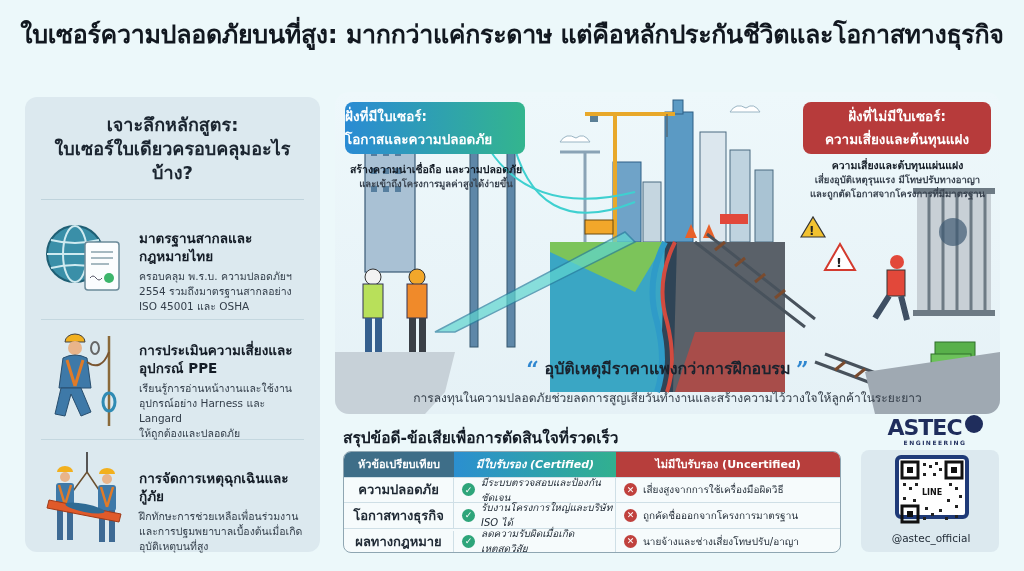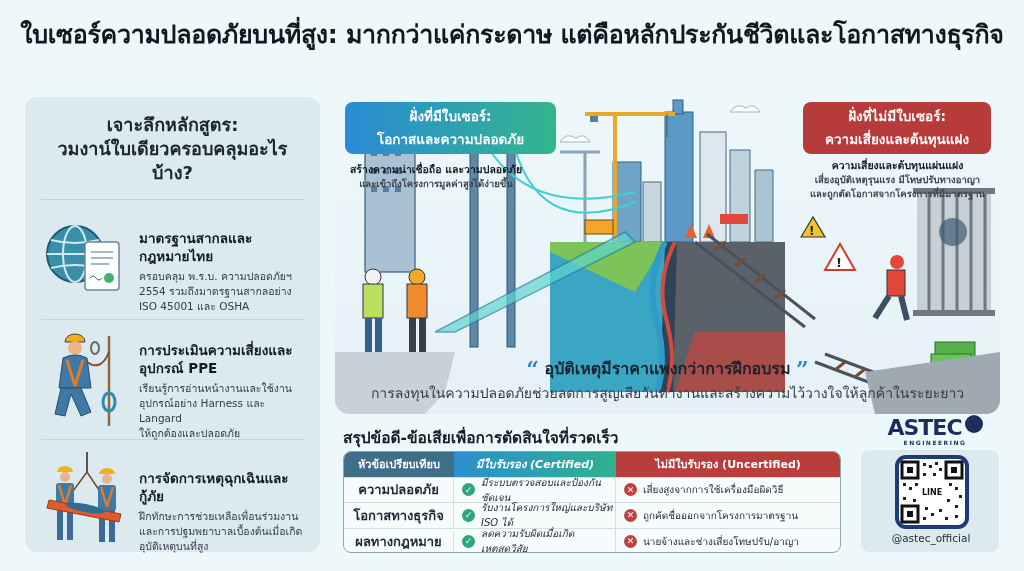--- a/index.html
+++ b/index.html
@@ -32,40 +32,40 @@
   .course-heading { font-size: 13.5px; font-weight: bold; color: #141c26; line-height: 18px; }
   .course-desc { font-size: 10.5px; color: #333e4a; line-height: 15px; margin-top: 4px; }
 
   
   .scene {
     position: absolute; left: 335px; top: 92px; width: 665px; height: 322px;
     border-radius: 14px; overflow: hidden;
     background: linear-gradient(180deg, #eef8fb 0%, #e5f1f6 100%);
   }
   .badge-cert {
-    position: absolute; left: 10px; top: 10px; width: 211px; height: 52px;
+    position: absolute; left: 10px; top: 10px; width: 180px; height: 52px;
     border-radius: 8px; background: linear-gradient(90deg, #2a8bd4, #33b58e);
-    color: #fff; font-weight: bold; font-size: 13.5px; text-align: center; line-height: 23px; padding-top: 3px;
+    color: #fff; font-weight: bold; font-size: 13.5px; text-align: left; line-height: 23px; padding-top: 3px;
   }
   .badge-uncert {
     position: absolute; left: 468px; top: 10px; width: 188px; height: 52px;
     border-radius: 8px; background: #b73b3b;
     color: #fff; font-weight: bold; font-size: 13.5px; text-align: center; line-height: 23px; padding-top: 3px;
   }
   .cert-desc { position: absolute; left: 6px; top: 70px; width: 190px; text-align: center; }
   .uncert-desc { position: absolute; left: 460px; top: 66px; width: 205px; text-align: center; }
   .desc-strong { font-size: 10.5px; font-weight: bold; color: #141c26; line-height: 15px; }
   .desc-sub { font-size: 9.5px; color: #3a4450; line-height: 14px; font-weight: bold; }
   .scene-svg { position: absolute; left: 0; top: 0; }
   .quote-box {
     position: absolute; left: 0; top: 250px; width: 665px; height: 72px; text-align: center;
   }
   .quote-main { font-size: 16px; font-weight: bold; color: #1a232e; margin-top: 14px; }
   .quote-mark { color: #2f87d0; font-size: 22px; font-family: "DejaVu Serif", serif; vertical-align: -3px; }
-  .quote-sub { font-size: 14px; color: #333d48; }
+  .quote-sub { font-size: 12px; color: #333d48; margin-top: 6px; }
 
   
   .summary-title {
     position: absolute; left: 343px; top: 425px; font-size: 15.5px; font-weight: bold; color: #141c26;
   }
   .compare-table {
     position: absolute; left: 343px; top: 451px; width: 498px; height: 102px;
     border: 1px solid #8fa6b2; border-radius: 8px; overflow: hidden; background: #f6fbfc;
   }
   .row { display: flex; height: 25.5px; border-bottom: 1px solid #cfdfe6; }
@@ -88,34 +88,34 @@
   
   .brand { position: absolute; left: 880px; top: 415px; width: 110px; text-align: center; }
   .brand-name { font-size: 22px; font-weight: bold; color: #1f2d5c; letter-spacing: -1px; line-height: 22px; display: inline-block; }
   .brand-sub { font-size: 6px; font-weight: bold; color: #1f2d5c; letter-spacing: 1.5px; }
   .brand-emblem { display: inline-block; width: 18px; height: 18px; border-radius: 50%; background: #1f2d5c; vertical-align: 2px; margin-left: 3px; }
   .qr-card {
     position: absolute; left: 861px; top: 450px; width: 138px; height: 102px;
     background: #dce9ef; border-radius: 8px;
   }
   .qr-frame {
-    position: absolute; left: 34px; top: 5px; width: 74px; height: 74px;
-    background: #fff; border: 4px solid #1f3a78; border-radius: 11px;
+    position: absolute; left: 34px; top: 5px; width: 74px; height: 64px;
+    background: #fff; border: 4px solid #1f3a78; border-radius: 6px;
   }
   .qr-handle { position: absolute; left: 1px; top: 82px; width: 138px; text-align: center; font-size: 10.5px; color: #1e2833; }
 </style>
 </head>
 <body>
 
 <div class="title">ใบเซอร์ความปลอดภัยบนที่สูง: มากกว่าแค่กระดาษ แต่คือหลักประกันชีวิตและโอกาสทางธุรกิจ</div>
 
 <div class="left-panel">
   <div class="left-title">
     <div>เจาะลึกหลักสูตร:</div>
-    <div>วมงาน์ใบเดียวครอบคลุมอะไรบ้าง?</div>
+    <div>ใบเซอร์ใบเดียวครอบคลุมอะไรบ้าง?</div>
   </div>
   <div class="left-divider"></div>
 
   <div class="course-item">
     <div class="course-icon">
       <svg width="86" height="80" viewBox="0 0 86 80">
         <circle cx="32" cy="34" r="28" fill="#3a8fa8" stroke="#1f5f74" stroke-width="2"></circle>
         <ellipse cx="32" cy="34" rx="12" ry="28" fill="none" stroke="#cfeaf0" stroke-width="2"></ellipse>
         <line x1="4" y1="34" x2="60" y2="34" stroke="#cfeaf0" stroke-width="2"></line>
         <path d="M8 20 Q32 26 56 20 M8 48 Q32 42 56 48" fill="none" stroke="#cfeaf0" stroke-width="2"></path>

